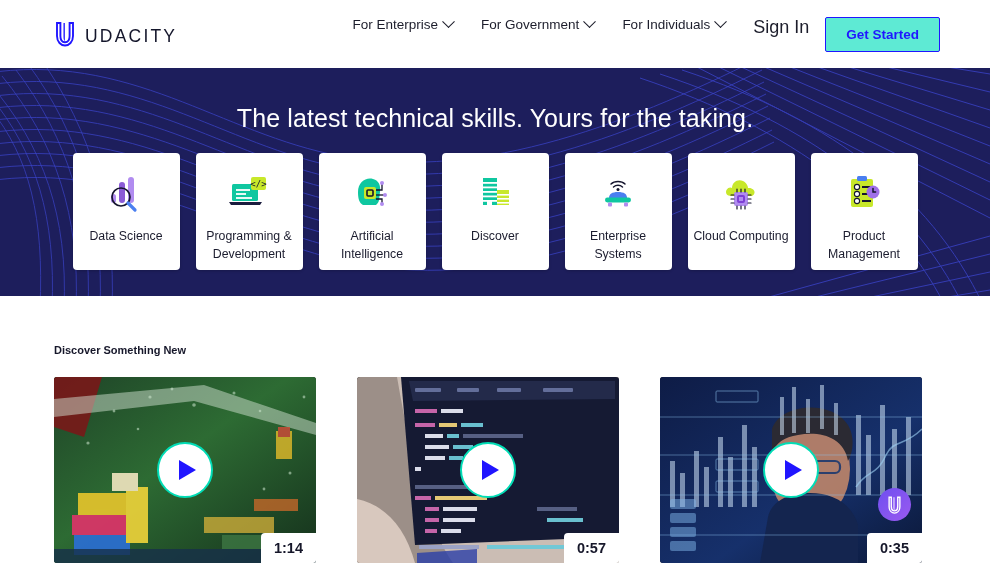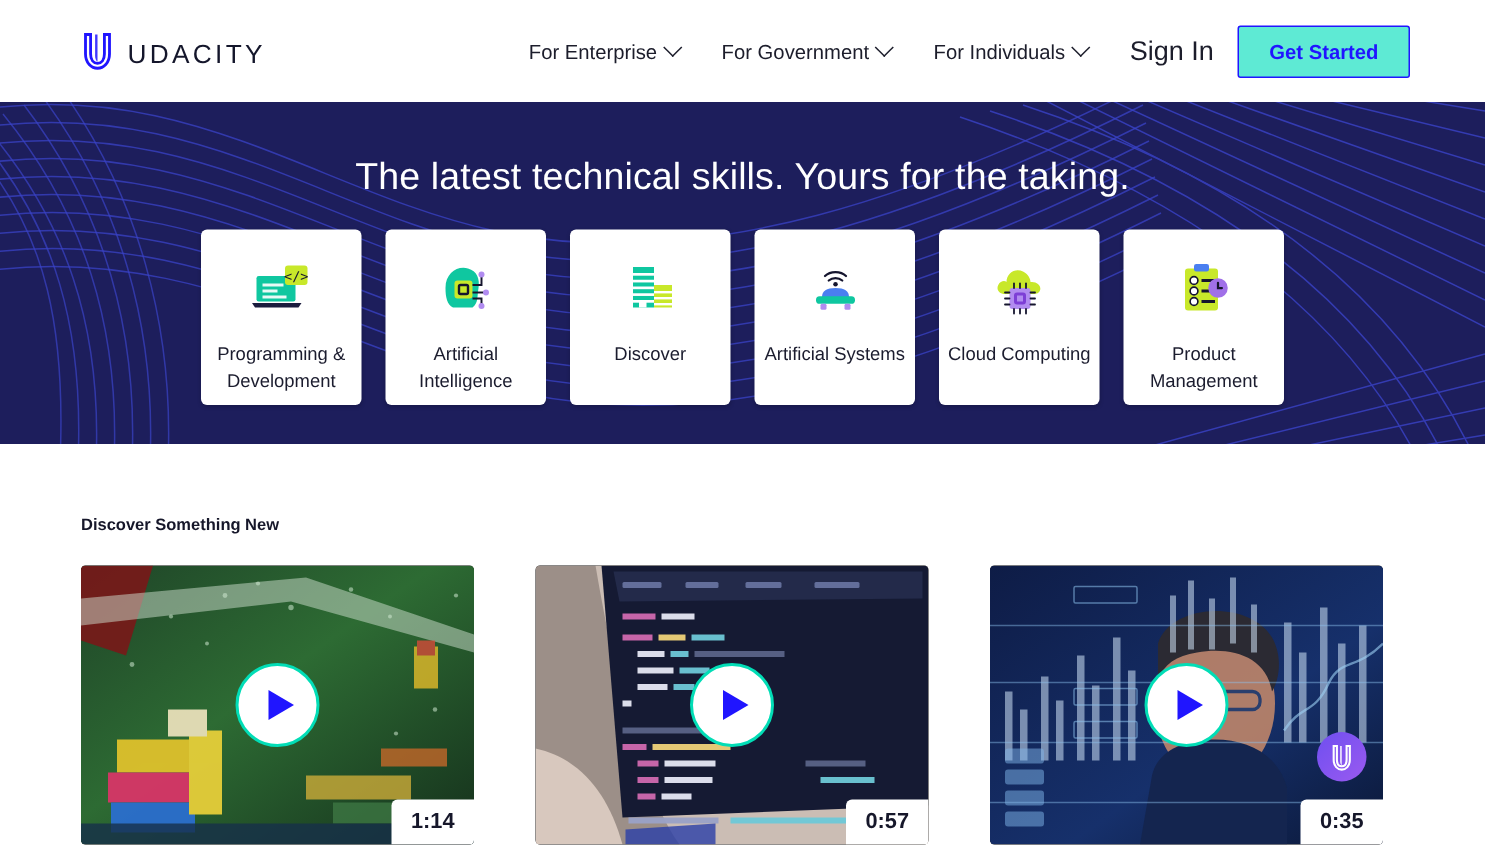--- a/index.html
+++ b/index.html
@@ -30,21 +30,21 @@
   .brand-mark { width: 22px; height: 26px; display: block; }
   .brand-word {
     font-size: 17.5px;
     letter-spacing: 2.2px;
     font-weight: 400;
     color: #14162b;
   }
   .nav {
     margin-left: auto;
     display: flex;
-    align-items: center;
+    align-items: flex-start;
     gap: 0;
   }
   .nav-item {
     display: flex;
     align-items: center;
     gap: 6px;
     font-size: 13.5px;
     color: #1c1d2b;
     padding: 0 14px;
     cursor: pointer;
@@ -272,20 +272,32 @@
       <path d="M640 10 C 790 60 900 140 950 248"></path>
       <path d="M660 6 C 812 56 918 136 968 248"></path>
       <path d="M682 2 C 834 52 938 132 988 248"></path>
     </g>
   </svg>
 
   <div class="hero-title">The latest technical skills. Yours for the taking.</div>
 
   <div class="cards">
 
+    <div class="cat-card">
+      <span>
+        <svg class="cat-icon" viewBox="0 0 46 42">
+          <rect x="16" y="10" width="6" height="21" rx="3" fill="#8b5bd6"></rect>
+          <rect x="25" y="5" width="6" height="26" rx="3" fill="#b18cf0"></rect>
+          <rect x="8" y="22" width="5" height="9" rx="2.5" fill="#b18cf0"></rect>
+          <circle cx="18" cy="25" r="9" fill="none" stroke="#15152e" stroke-width="1.7"></circle>
+          <line x1="25" y1="31" x2="32" y2="38" stroke="#4a7ff0" stroke-width="3.2" stroke-linecap="round"></line>
+        </svg>
+      </span>
+      <div class="cat-label">Data Science</div>
+    </div>
 
     <div class="cat-card">
       <span>
         <svg class="cat-icon" viewBox="0 0 46 42">
           <rect x="6" y="12" width="26" height="17" rx="1.5" fill="#0fc7a0"></rect>
           <rect x="10" y="17" width="14" height="2" fill="#fff" opacity=".9"></rect>
           <rect x="10" y="21" width="10" height="2" fill="#fff" opacity=".9"></rect>
           <rect x="10" y="25" width="16" height="2" fill="#fff" opacity=".9"></rect>
           <path d="M3 30 L36 30 L34 33 L5 33 Z" fill="#1b1c3e"></path>
           <rect x="25" y="5" width="15" height="13" rx="2" fill="#c8e82a"></rect>
@@ -344,21 +356,21 @@
             <path d="M16 12 C19.5 8.5 26.5 8.5 30 12"></path>
             <path d="M18.5 15 C21 12.8 25 12.8 27.5 15"></path>
           </g>
           <circle cx="23" cy="17.5" r="1.5" fill="#15152e"></circle>
           <path d="M14 26 C14 22 17 20 23 20 C29 20 32 22 32 26 Z" fill="#4a7ff0"></path>
           <rect x="10" y="25.5" width="26" height="5" rx="2.4" fill="#0fc7a0"></rect>
           <rect x="13" y="30.5" width="4" height="4" rx="1" fill="#b18cf0"></rect>
           <rect x="29" y="30.5" width="4" height="4" rx="1" fill="#b18cf0"></rect>
         </svg>
       </span>
-      <div class="cat-label">Artificial Systems</div>
+      <div class="cat-label">Enterprise Systems</div>
     </div>
 
     <div class="cat-card">
       <span>
         <svg class="cat-icon" viewBox="0 0 46 42">
           <path d="M13 24 C9 24 7 21 8.5 18 C10 15 13 15 14 16 C14 10 20 6.5 25 9 C29 11 30 14.5 30 16 C34 15.5 37 18 36.5 21 C36 23.5 34 24 32 24 Z" fill="#c8e82a"></path>
           <rect x="16" y="20" width="14" height="14" rx="2" fill="#b18cf0"></rect>
           <rect x="20" y="24" width="6" height="6" rx="1" fill="none" stroke="#7d3fd6" stroke-width="2"></rect>
           <g stroke="#15152e" stroke-width="1.2" stroke-linecap="round">
             <path d="M19 20 L19 17"></path>

